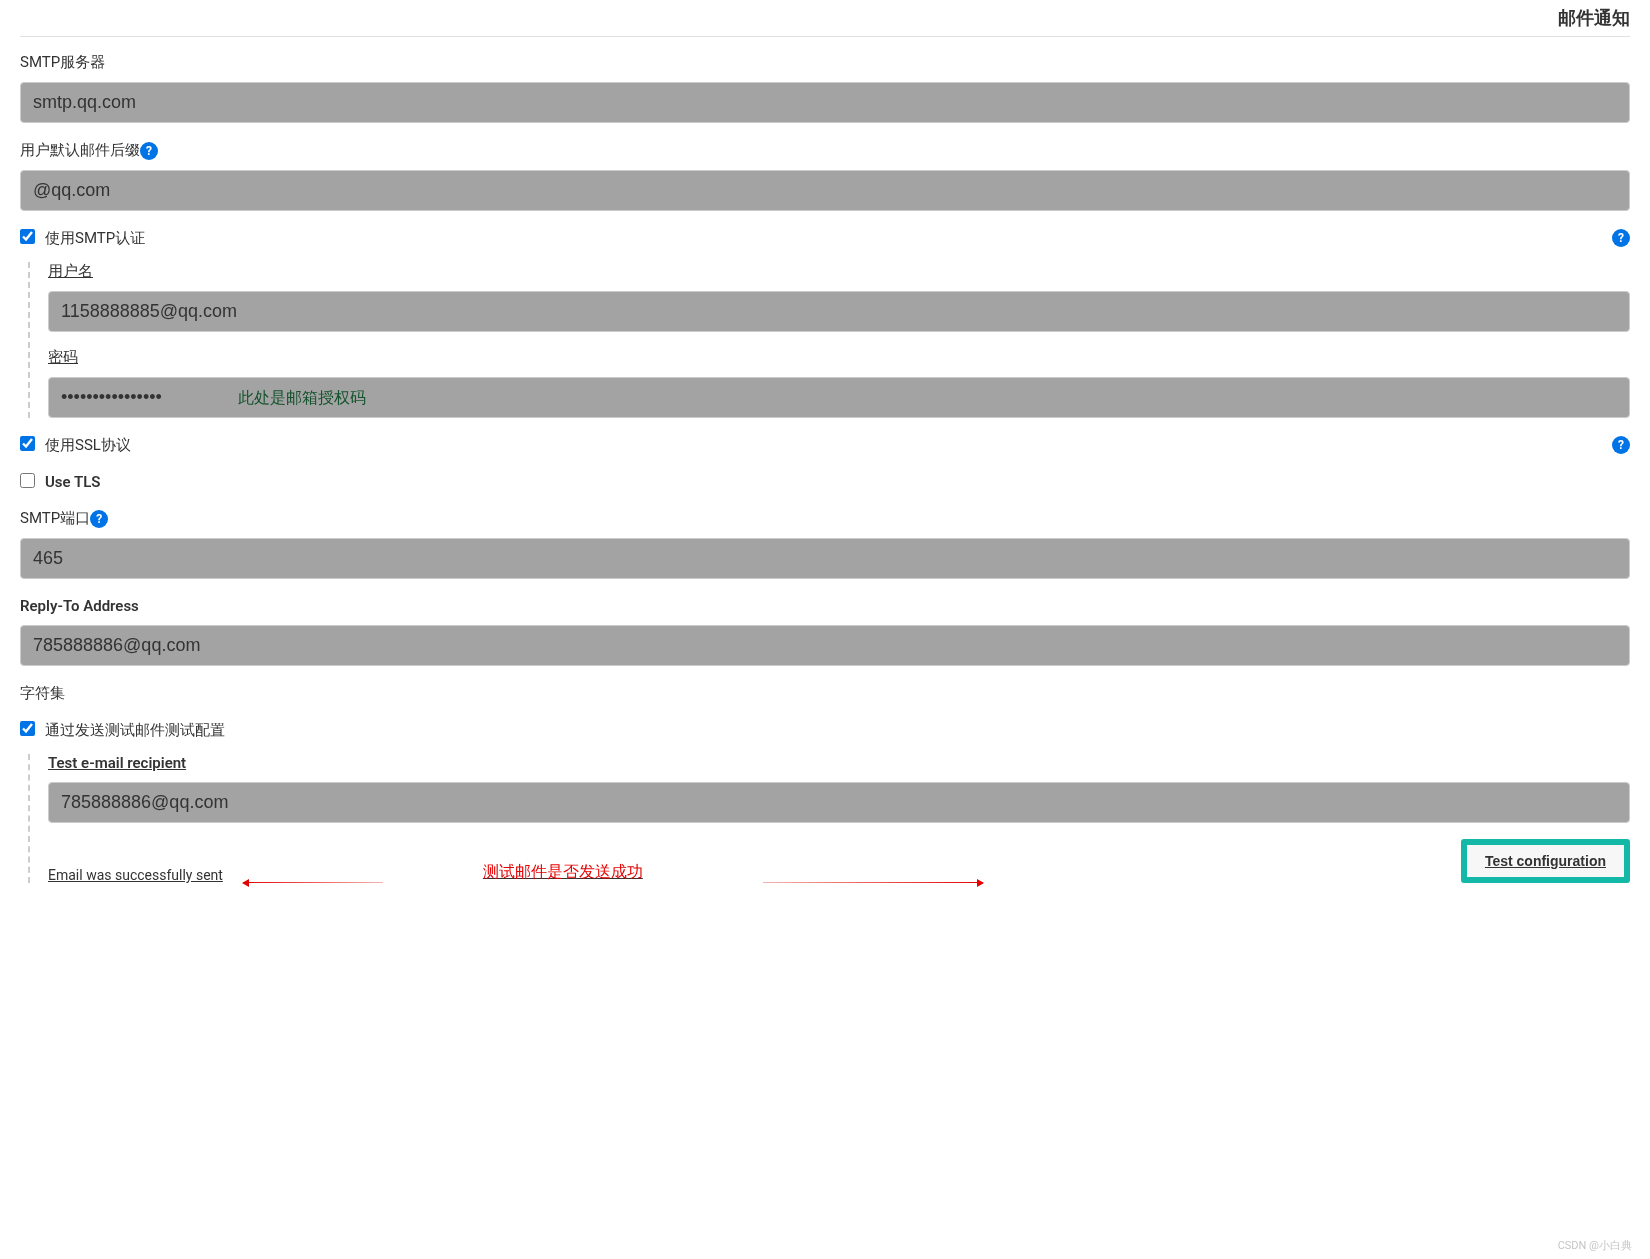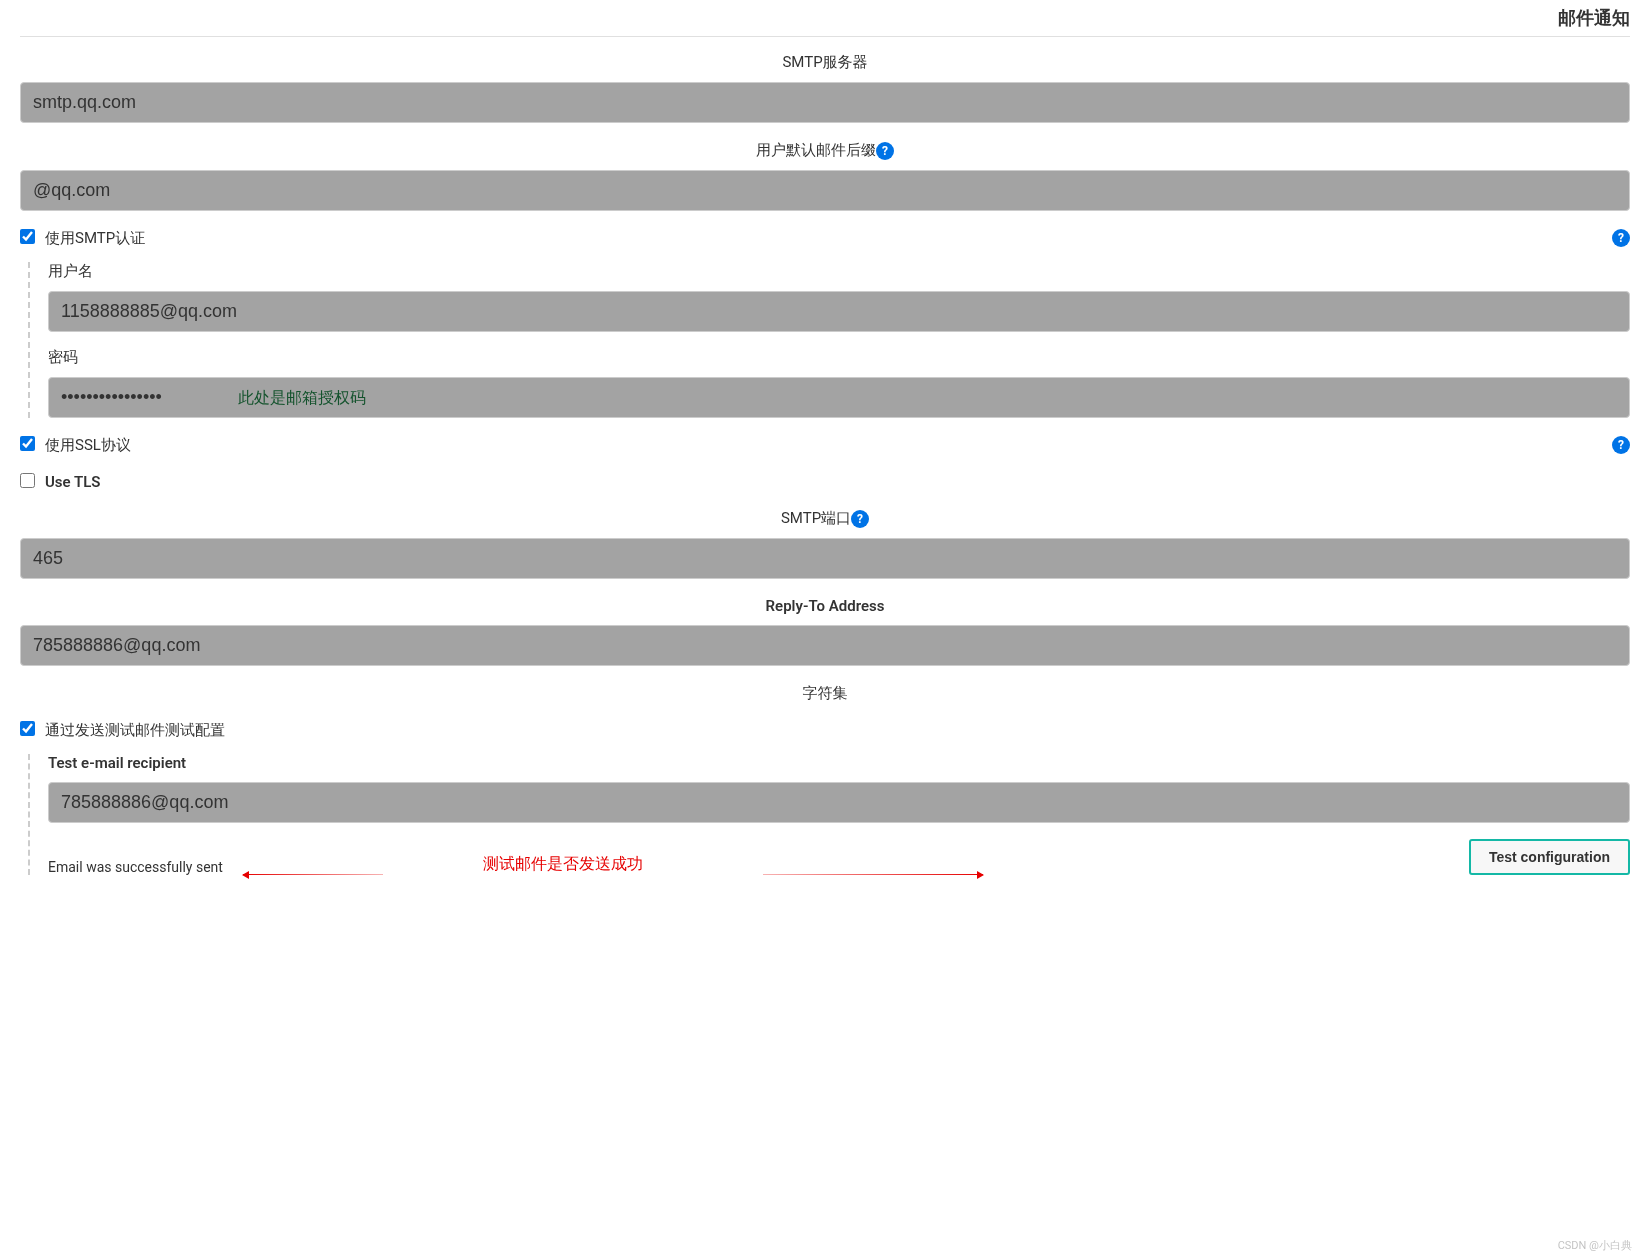--- a/index.html
+++ b/index.html
@@ -14,21 +14,21 @@
       font-size: 18px;
       font-weight: 700;
       padding: 6px 0;
       border-bottom: 1px solid #e0e0e0;
       margin-bottom: 16px;
       text-align: right;
     }
     .field { margin-bottom: 18px; }
     .label-row {
       display: flex;
-      justify-content: center;
+      justify-content: flex-start;
       align-items: center;
       margin-bottom: 10px;
     }
     .label { font-size: 15px; color: #333; }
     .bold-label { font-weight: 600; }
     .help-icon {
       width: 18px; height: 18px;
       border-radius: 50%;
       background: #0073e6;
       color: #fff;
@@ -58,20 +58,21 @@
     input[type="checkbox"] {
       width: 15px; height: 15px;
       accent-color: #0073e6;
       cursor: pointer;
     }
     .nested {
       margin-left: 8px;
       padding-left: 18px;
       border-left: 2px dashed #ccc;
       margin-top: 14px;
+      text-decoration: underline;
     }
     .nested .field { margin-bottom: 16px; }
     .nested .label { margin-bottom: 10px; display: block; }
     .annotation {
       color: #14532d;
       font-size: 16px;
       position: absolute;
       pointer-events: none;
     }
     .password-wrap { position: relative; }
@@ -107,21 +108,21 @@
       right: -1px; top: -3px;
       border-left: 7px solid #e60000;
       border-top: 4px solid transparent;
       border-bottom: 4px solid transparent;
     }
     .test-mid-label { color: #e60000; font-size: 16px; flex-shrink: 0; }
     .flex-spacer { flex: 1; }
     .test-btn {
       padding: 8px 18px;
       background: #f7f7f7;
-      border: 2px solid #14b8a6;
+      border: 6px solid #14b8a6;
       border-radius: 3px;
       font-size: 14px;
       font-weight: 600;
       cursor: pointer;
       color: #333;
     }
     .watermark {
       position: fixed;
       bottom: 6px;
       right: 18px;

